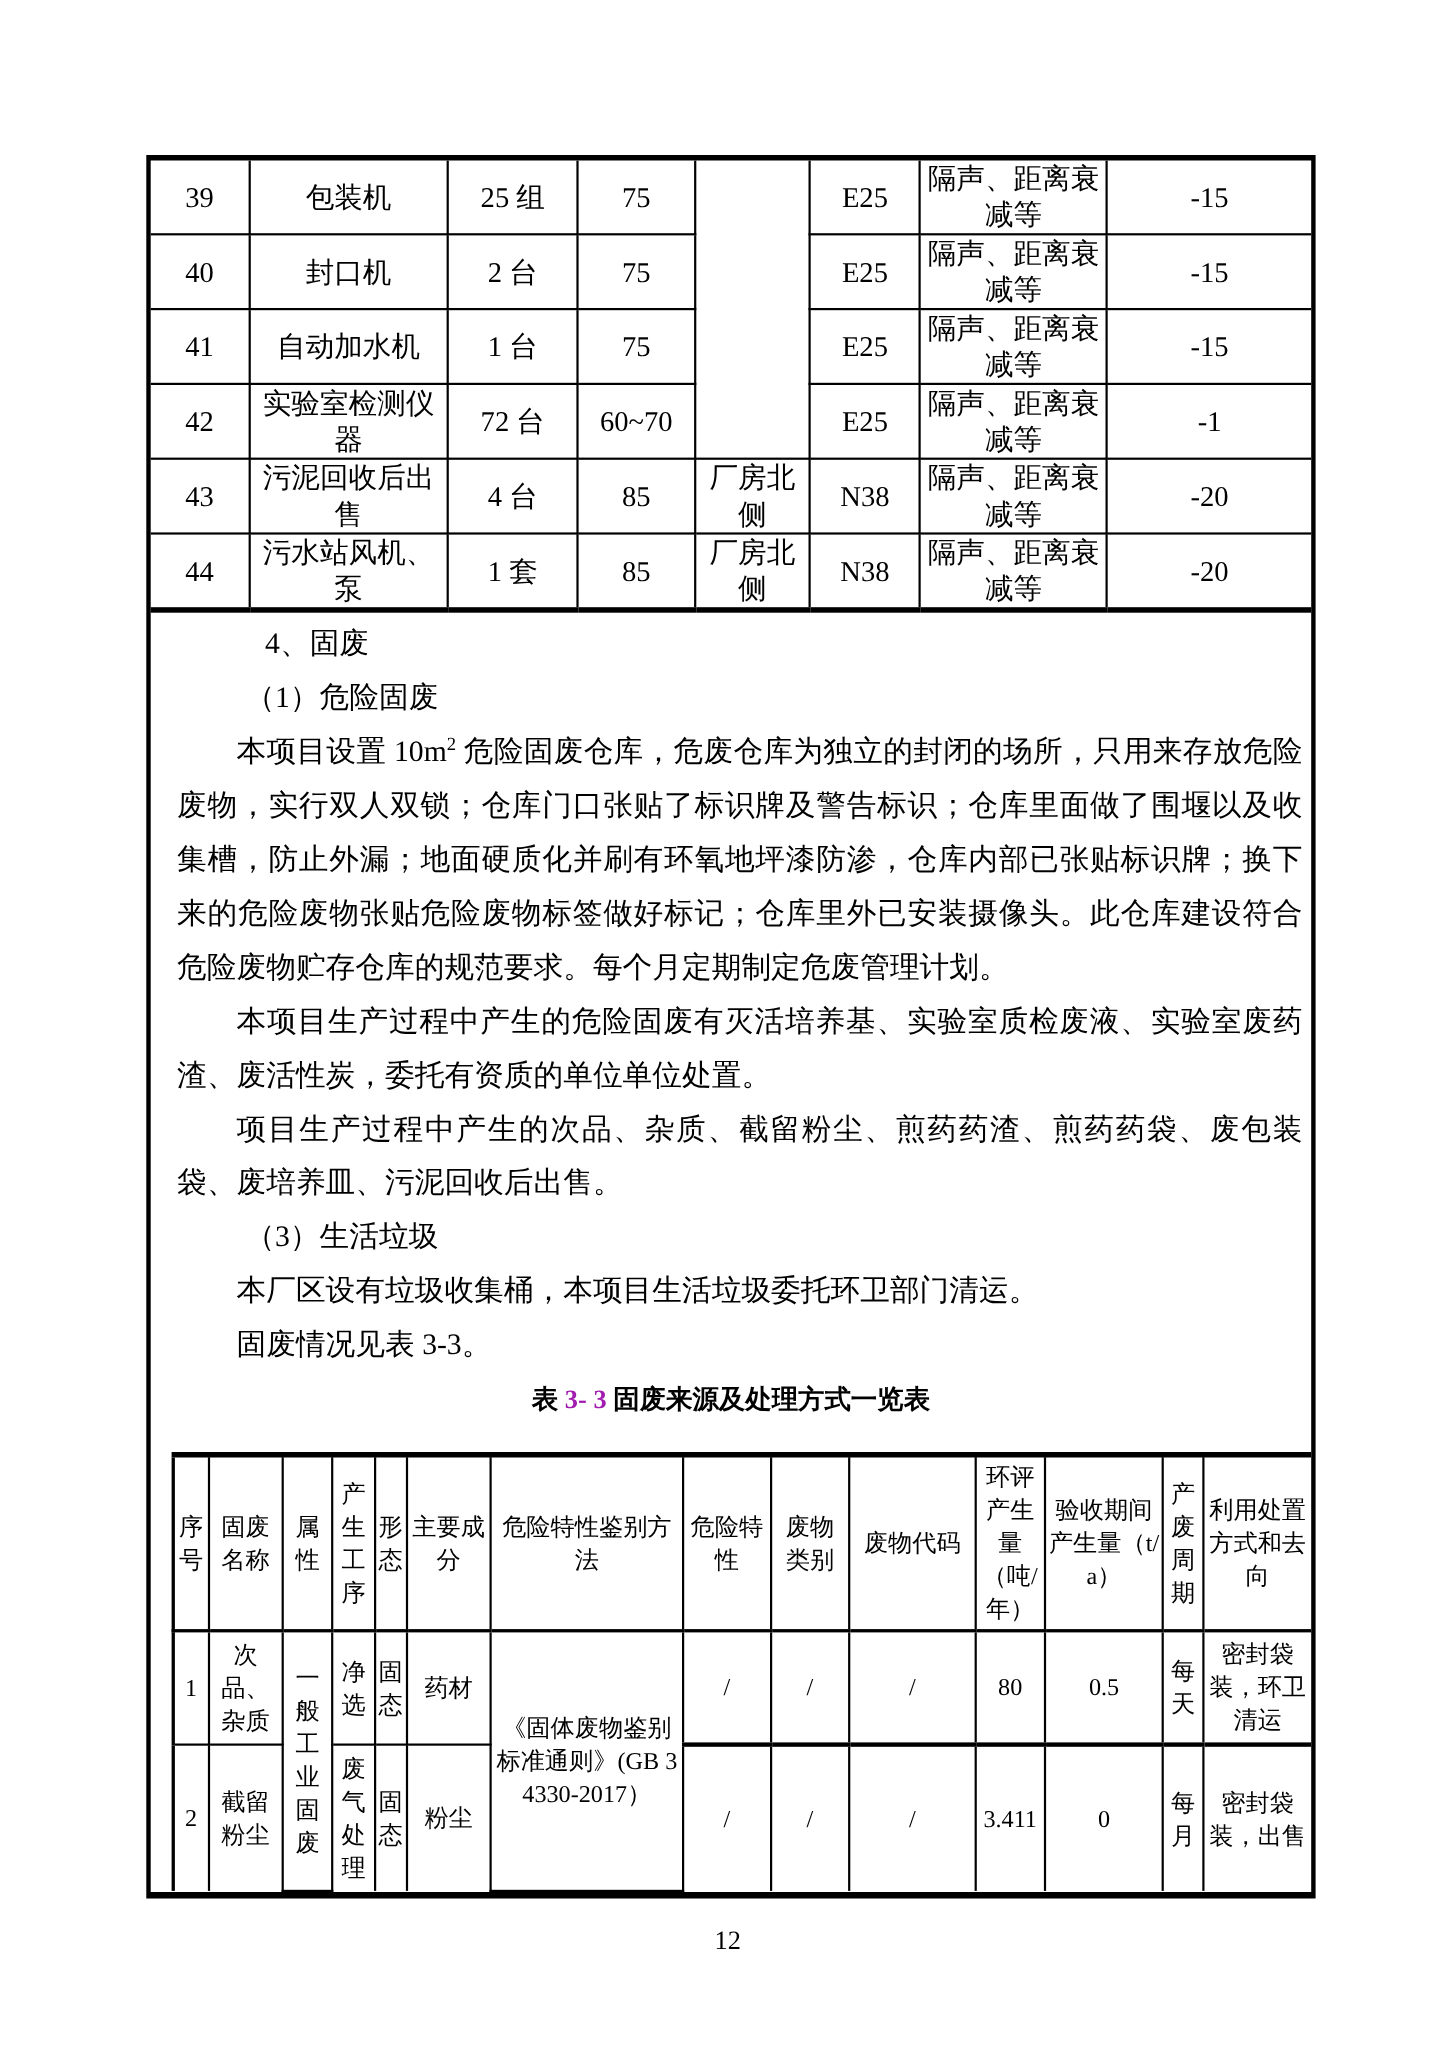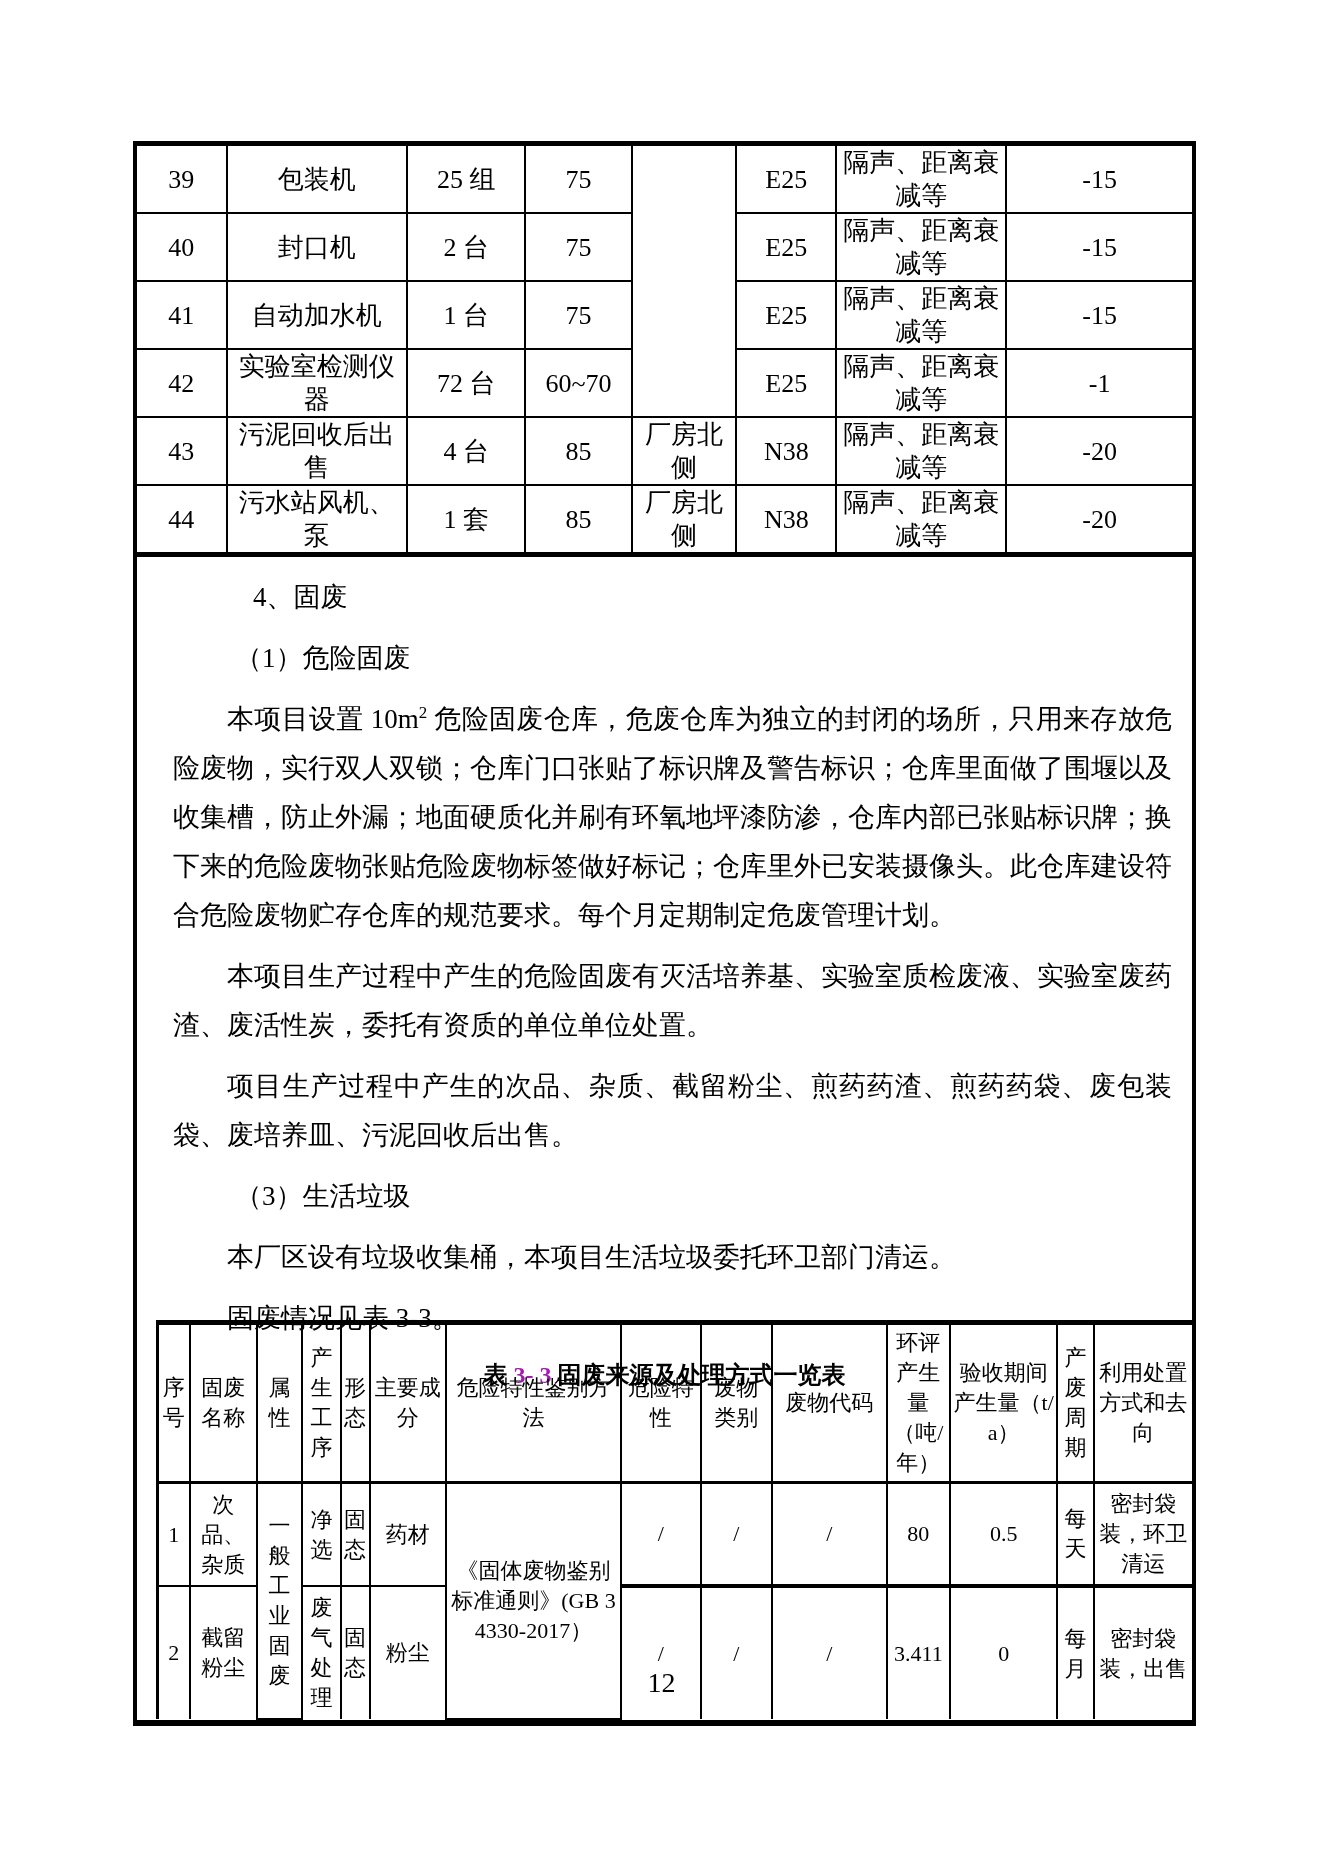--- a/index.html
+++ b/index.html
@@ -33,21 +33,21 @@
   }
   .noise-table tr.r-std  td { height: 61px; }
   .noise-table tr.r-tall td { height: 64px; }
   .noise-table tr:first-child td { border-top: none; }
   .noise-table tr:last-child  td { border-bottom: 5px solid #000; }
   .noise-table td.col-first { border-left: none; }
   .noise-table td.col-last  { border-right: none; }
 
   
   .textblock { padding: 4px 8px 0 24px; font-size: 27px; line-height: 49px; }
-  .textblock p { margin: 12px; text-align: justify; }
+  .textblock p { margin: 0; text-align: justify; }
   .p-head4  { text-indent: 80px; }
   .p-headp  { text-indent: 62px; }
   .p-body   { text-indent: 54px; }
   sup.msup  { font-size: 17px; vertical-align: super; line-height: 0; }
 
   
   .t3-title {
     margin-top: 6px;
     text-align: center;
     font-size: 24px; font-weight: bold; line-height: 40px;
@@ -67,22 +67,22 @@
   .waste-table tr.hdr th { height: 152px; border-bottom: 3px solid #000; }
   .waste-table tr.row1 td { height: 96px; }
   .waste-table tr.row2 td { height: 127px; }
   .waste-table tr.row2 td.thick-top { border-top: 4px solid #000; }
   .waste-table .edge-l { border-left-width: 3px; }
   .waste-table .edge-r { border-right: none; }
   .waste-table tr:last-child td { border-bottom: none; border-radius: 15px; }
 
   
   .page-number {
-    position: absolute; left: 0; right: 0; top: 1667px;
-    text-align: center; font-size: 28px;
+    position: absolute; left: 0; right: 0; top: 1752px;
+    text-align: center; font-size: 24px;
   }
 </style>
 </head>
 <body>
 
 <div class="page">
   <div class="frame">
 
     <table class="noise-table">
       <colgroup>

